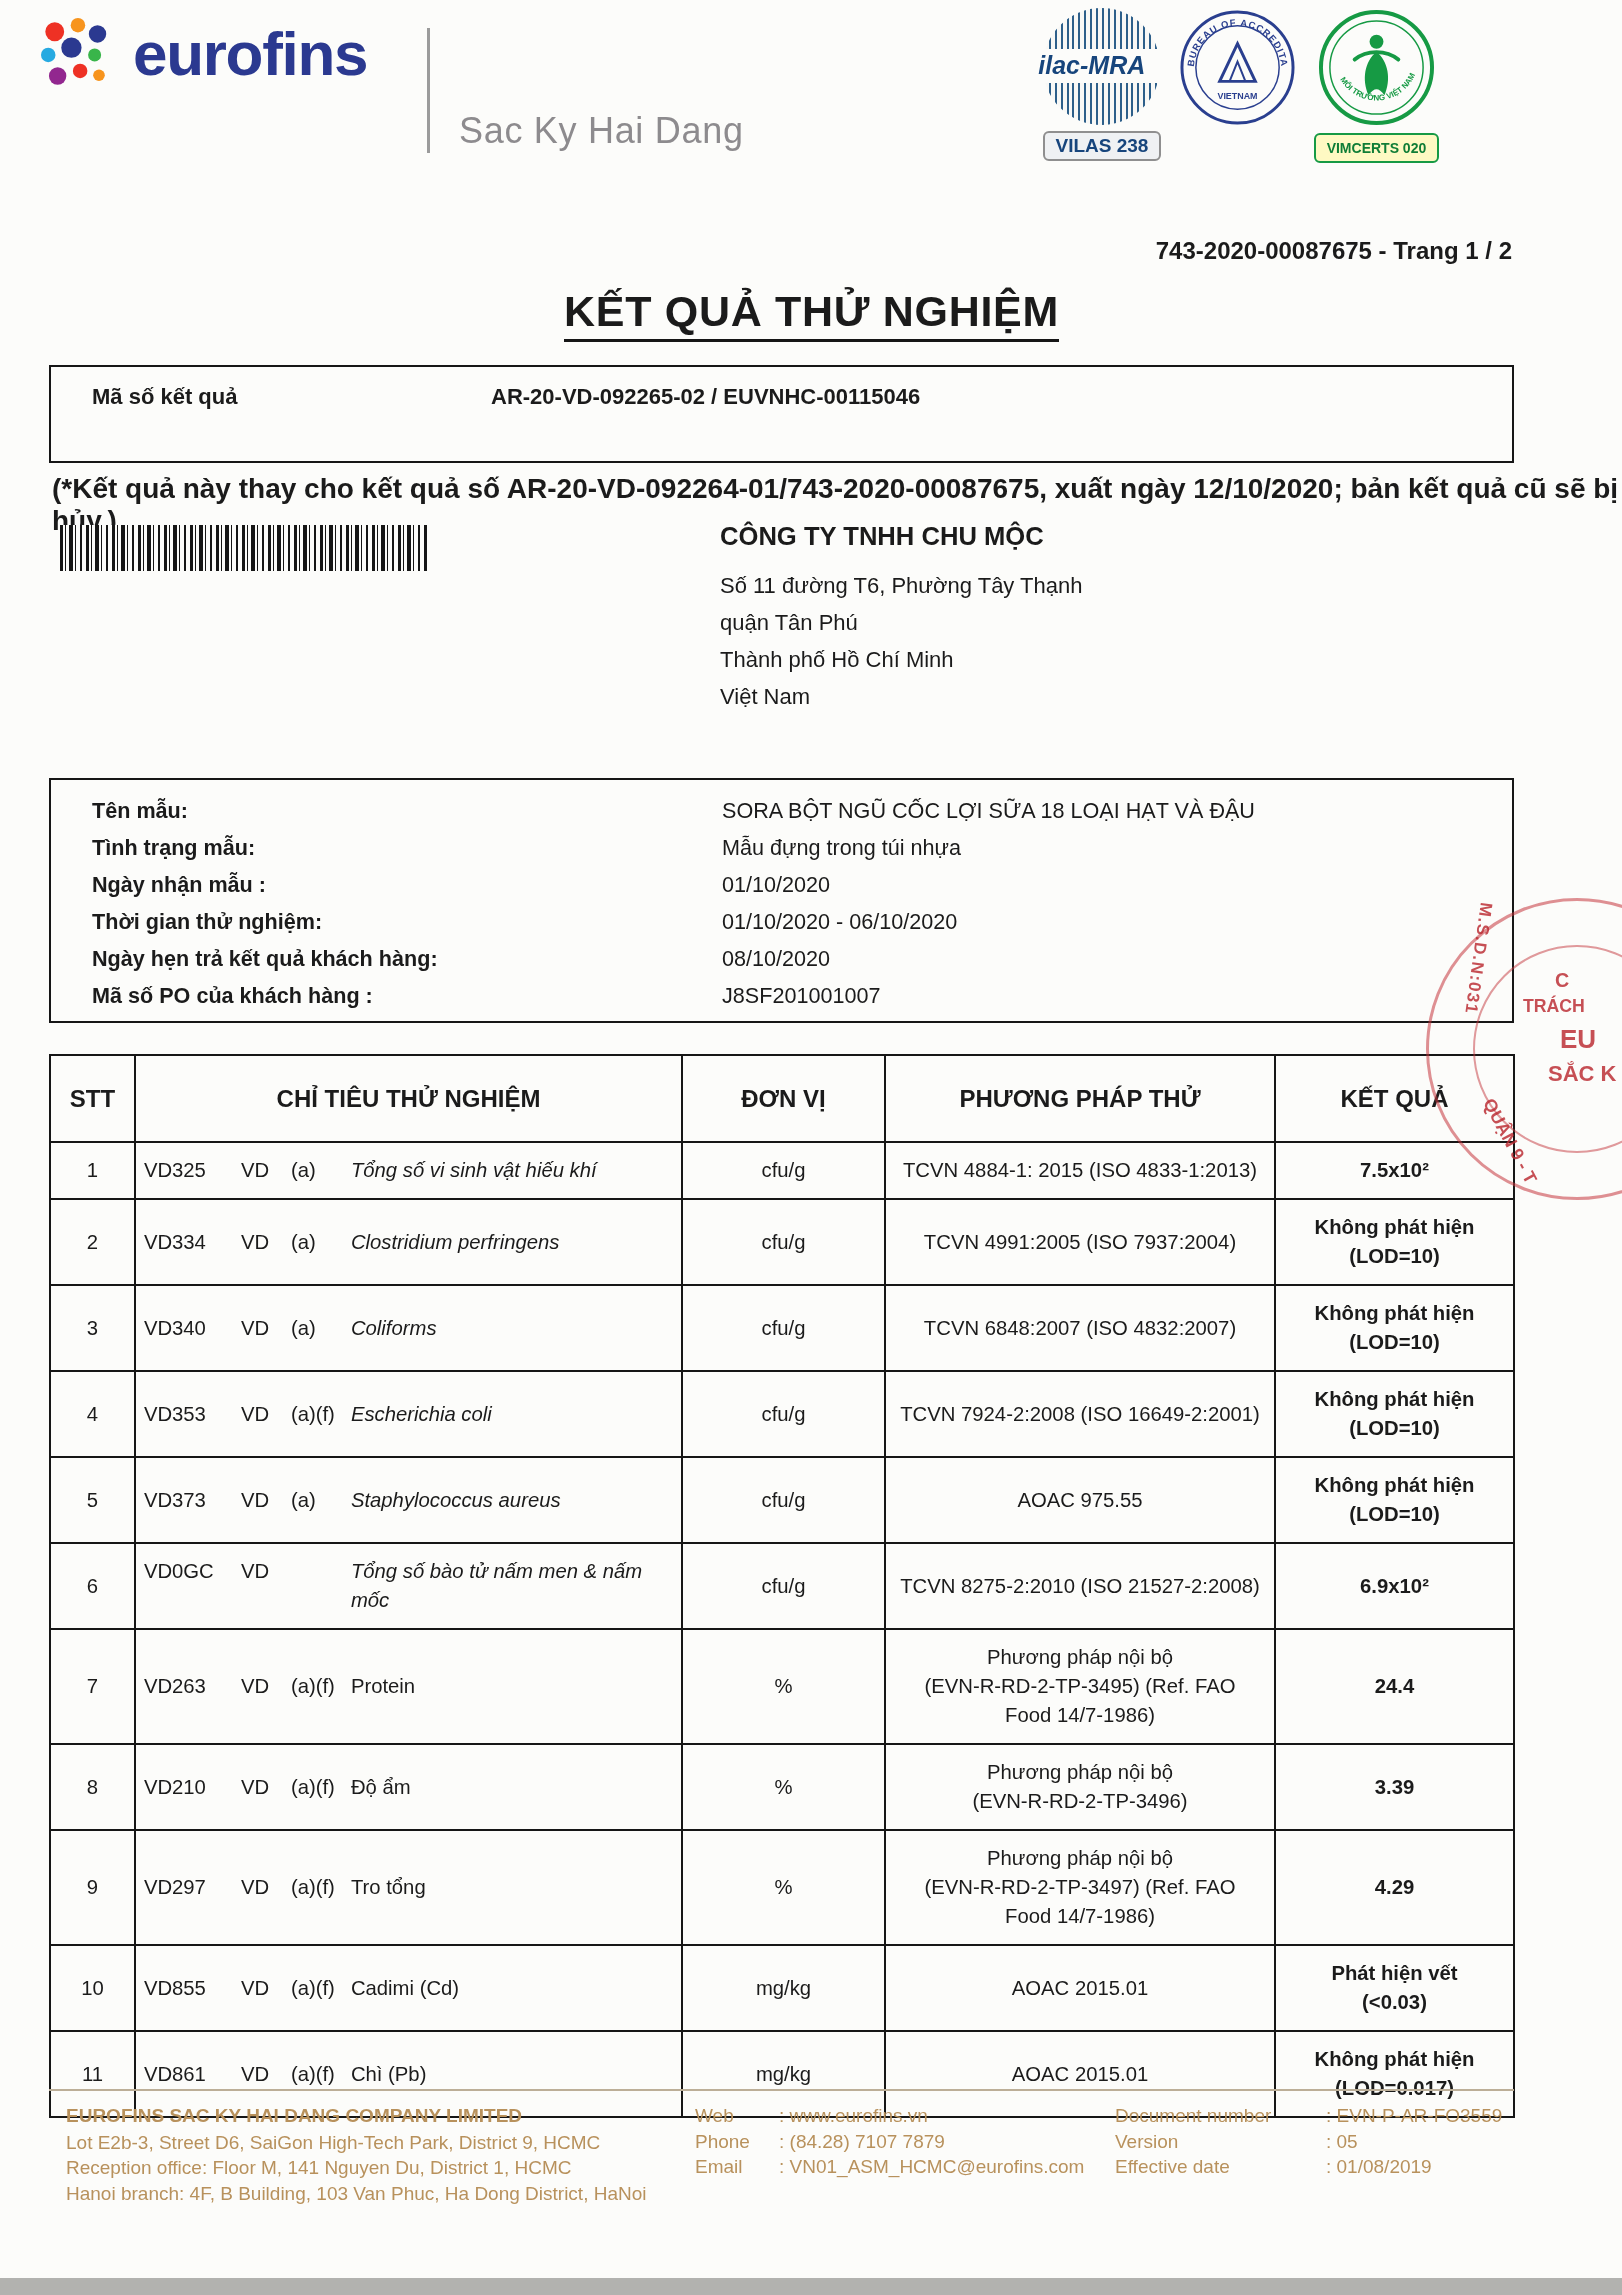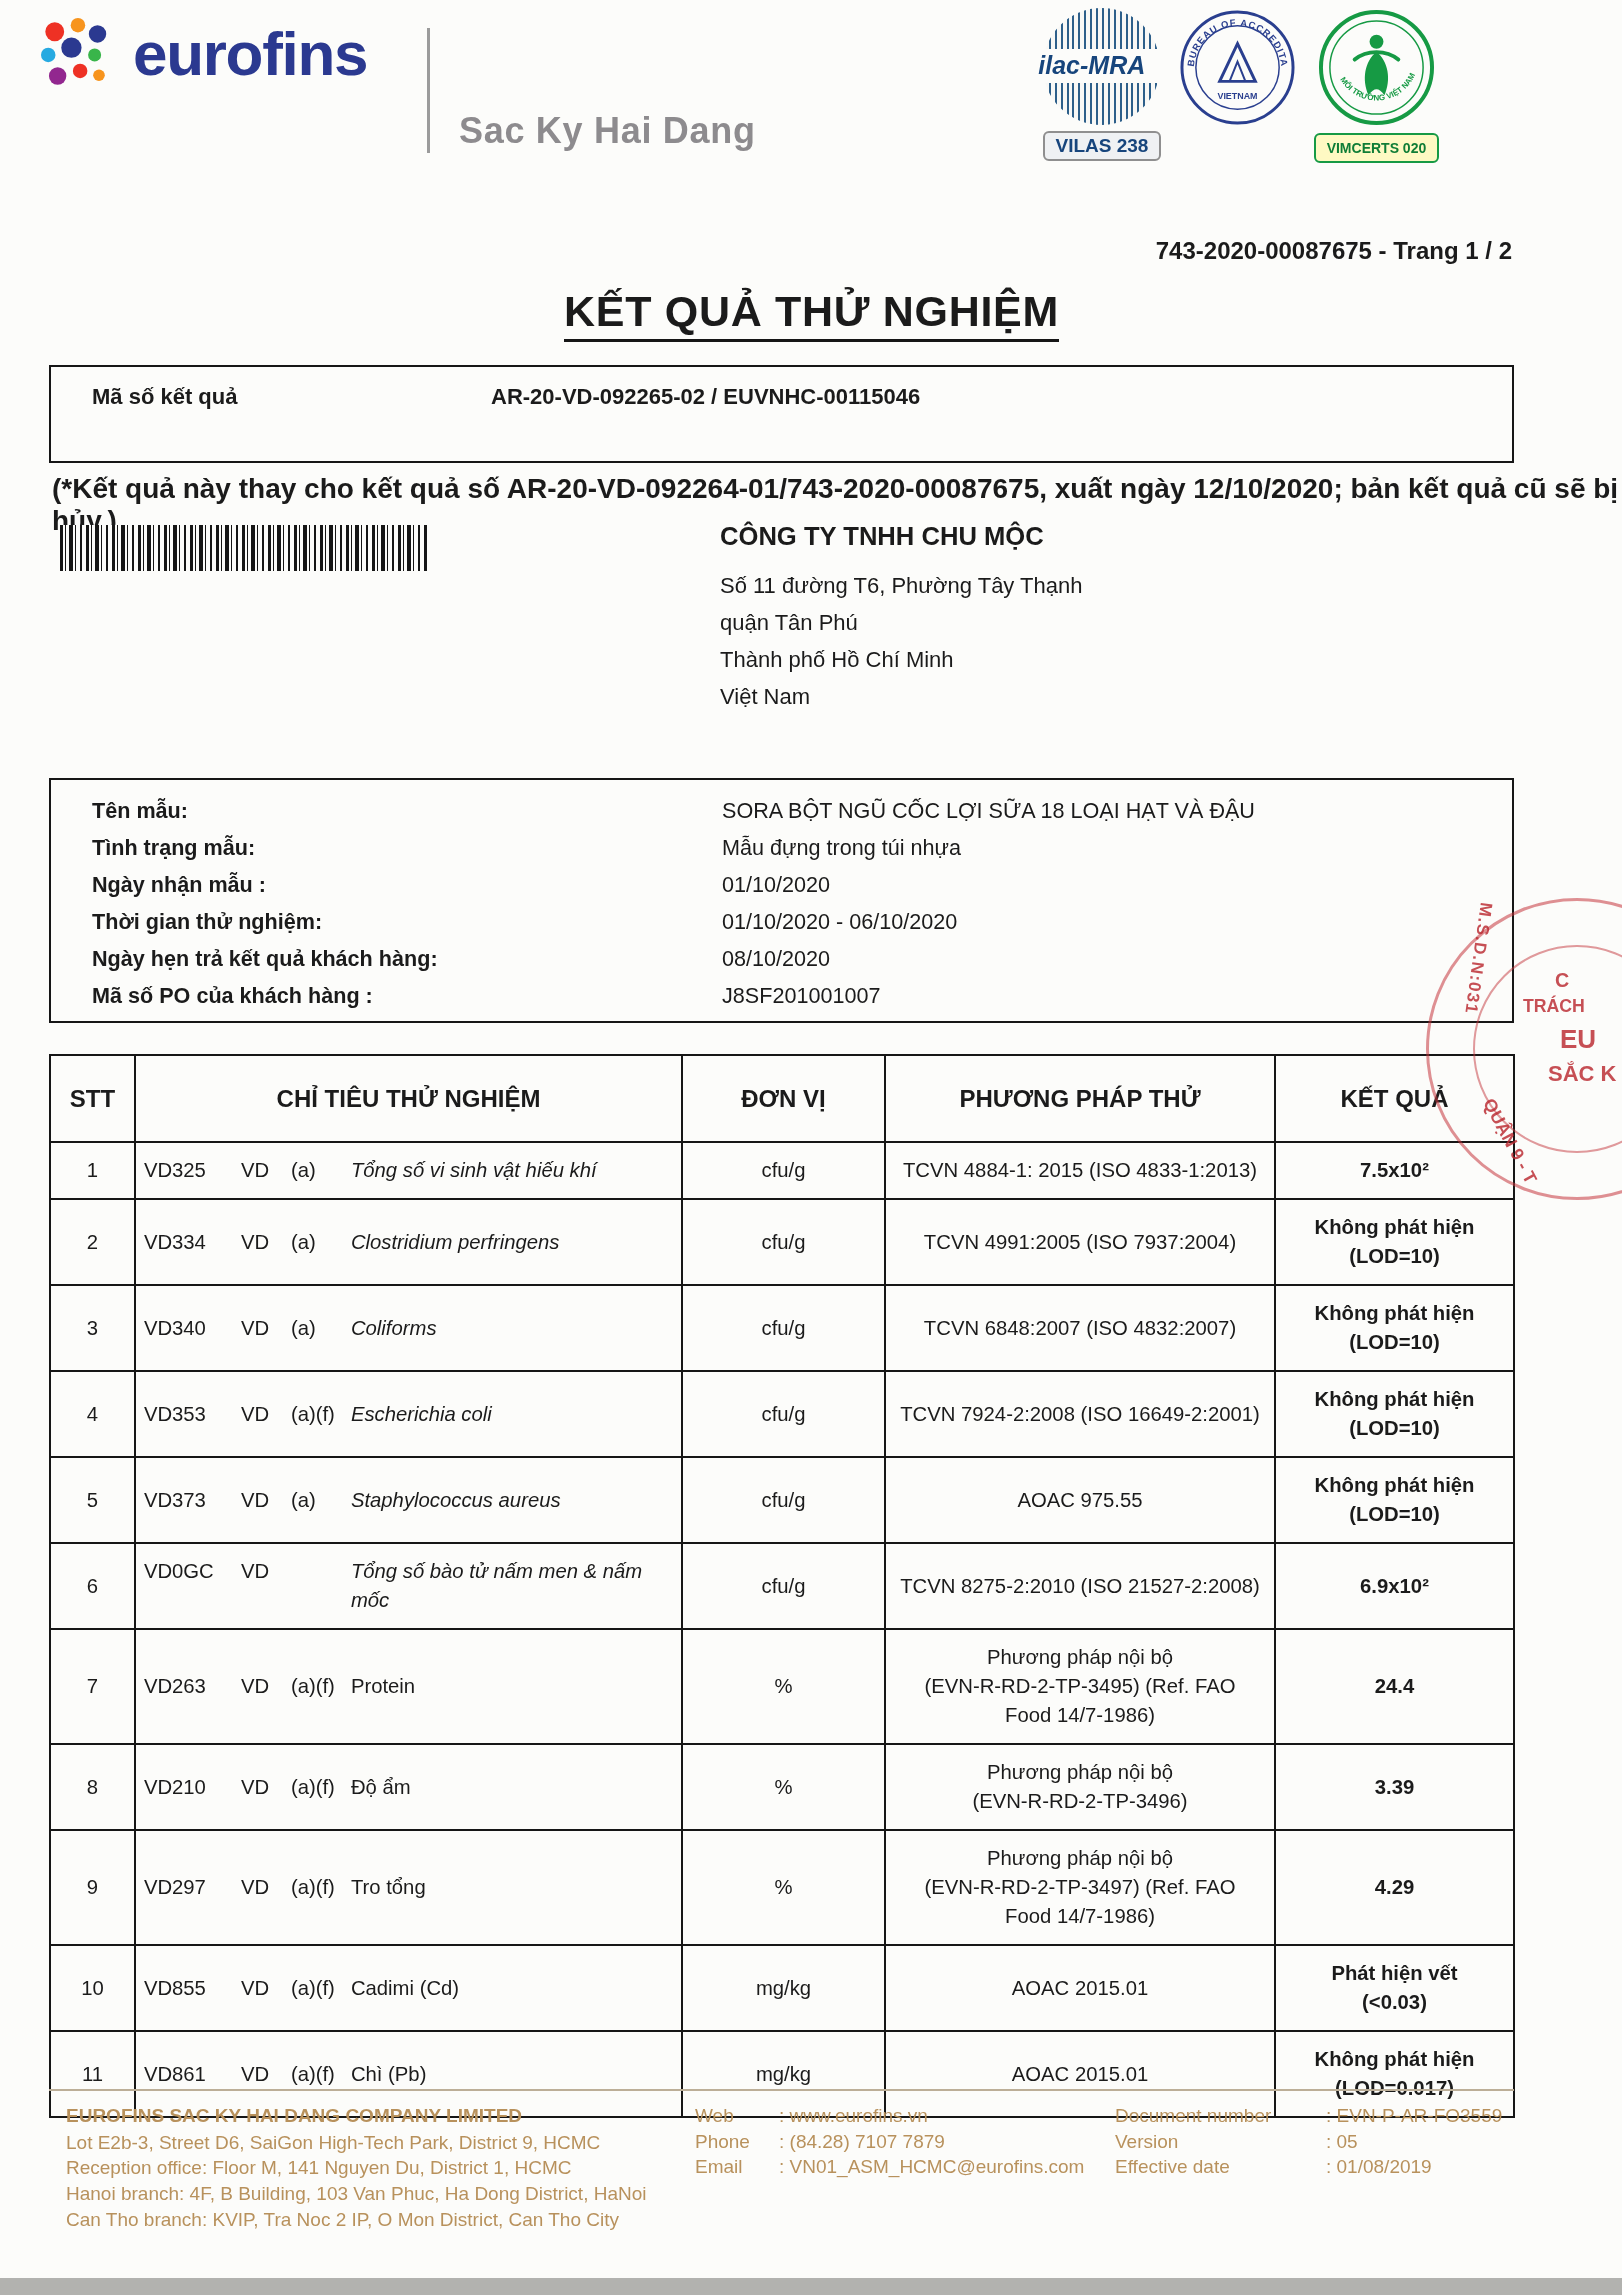--- a/index.html
+++ b/index.html
@@ -4,21 +4,21 @@
 <style>
 *{box-sizing:border-box;margin:0;padding:0}
 body{background:#d8d8d6;font-family:"Liberation Sans",sans-serif}
 .page{position:relative;width:1623px;height:2295px;background:#fcfcfa;color:#1b1b1b;overflow:hidden;margin:0 auto}
 
 
 .brand{position:absolute;left:33px;top:9.8px;display:flex;align-items:center;gap:13px}
 .dots{width:87px;height:87px}
 .brand-text{font-size:62px;font-weight:bold;color:#2b3990;letter-spacing:-1.3px}
 .brand-divider{position:absolute;left:427px;top:27.5px;width:2.6px;height:125px;background:#9b9b9b}
-.sub-brand{position:absolute;left:459px;top:110px;font-size:36px;font-weight:bold;color:#8d8b8e;letter-spacing:0.7px}
+.sub-brand{position:absolute;left:459px;top:110px;font-size:36px;font-weight:normal;color:#8d8b8e;letter-spacing:0.7px}
 
 .certs{position:absolute;left:1043px;top:7.9px;display:flex;gap:17px}
 .cert{display:flex;flex-direction:column;align-items:center;gap:6.6px}
 .ilac-circle{position:relative;width:117px;height:117px;border-radius:50%;background:repeating-linear-gradient(90deg,#2d5f8a 0 2px,#f8f8f6 2px 5.9px)}
 .ilac-band{position:absolute;left:-5.2px;right:-5.2px;top:41px;height:34px;background:#fcfcfa;display:flex;align-items:center;justify-content:flex-start}
 .ilac-text{font-size:25px;font-weight:bold;font-style:italic;color:#17457c}
 .badge{height:30px;display:flex;align-items:center;justify-content:center;border-radius:5.9px;font-weight:bold;padding:0 10.5px}
 .badge.vilas{border:2px solid #8f8f8f;color:#17457c;font-size:19px;background:#eff1f3;min-width:115px}
 .badge.vim{border:2px solid #169a44;color:#0f7d36;font-size:14px;background:#fef9c3;min-width:125px}
 .cert-svg{width:119px;height:119px}
@@ -394,21 +394,20 @@
   </div>
 
   <div class="ftr-line"></div>
   <footer class="ftr">
     <div>
       <div class="ftr-company">EUROFINS SAC KY HAI DANG COMPANY LIMITED</div>
       <div id="footer-address">
           <div>Lot E2b-3, Street D6, SaiGon High-Tech Park, District 9, HCMC</div>
           <div>Reception office: Floor M, 141 Nguyen Du, District 1, HCMC</div>
           <div>Hanoi branch: 4F, B Building, 103 Van Phuc, Ha Dong District, HaNoi</div>
-          <div>Can Tho branch: KVIP, Tra Noc 2 IP, O Mon District, Can Tho City</div>
         </div>
     </div>
     <div id="footer-contact">
         <div class="kv">
     <span>Web</span>
     <span>: www.eurofins.vn</span>
   </div>
         <div class="kv">
     <span>Phone</span>
     <span>: (84.28) 7107 7879</span>

